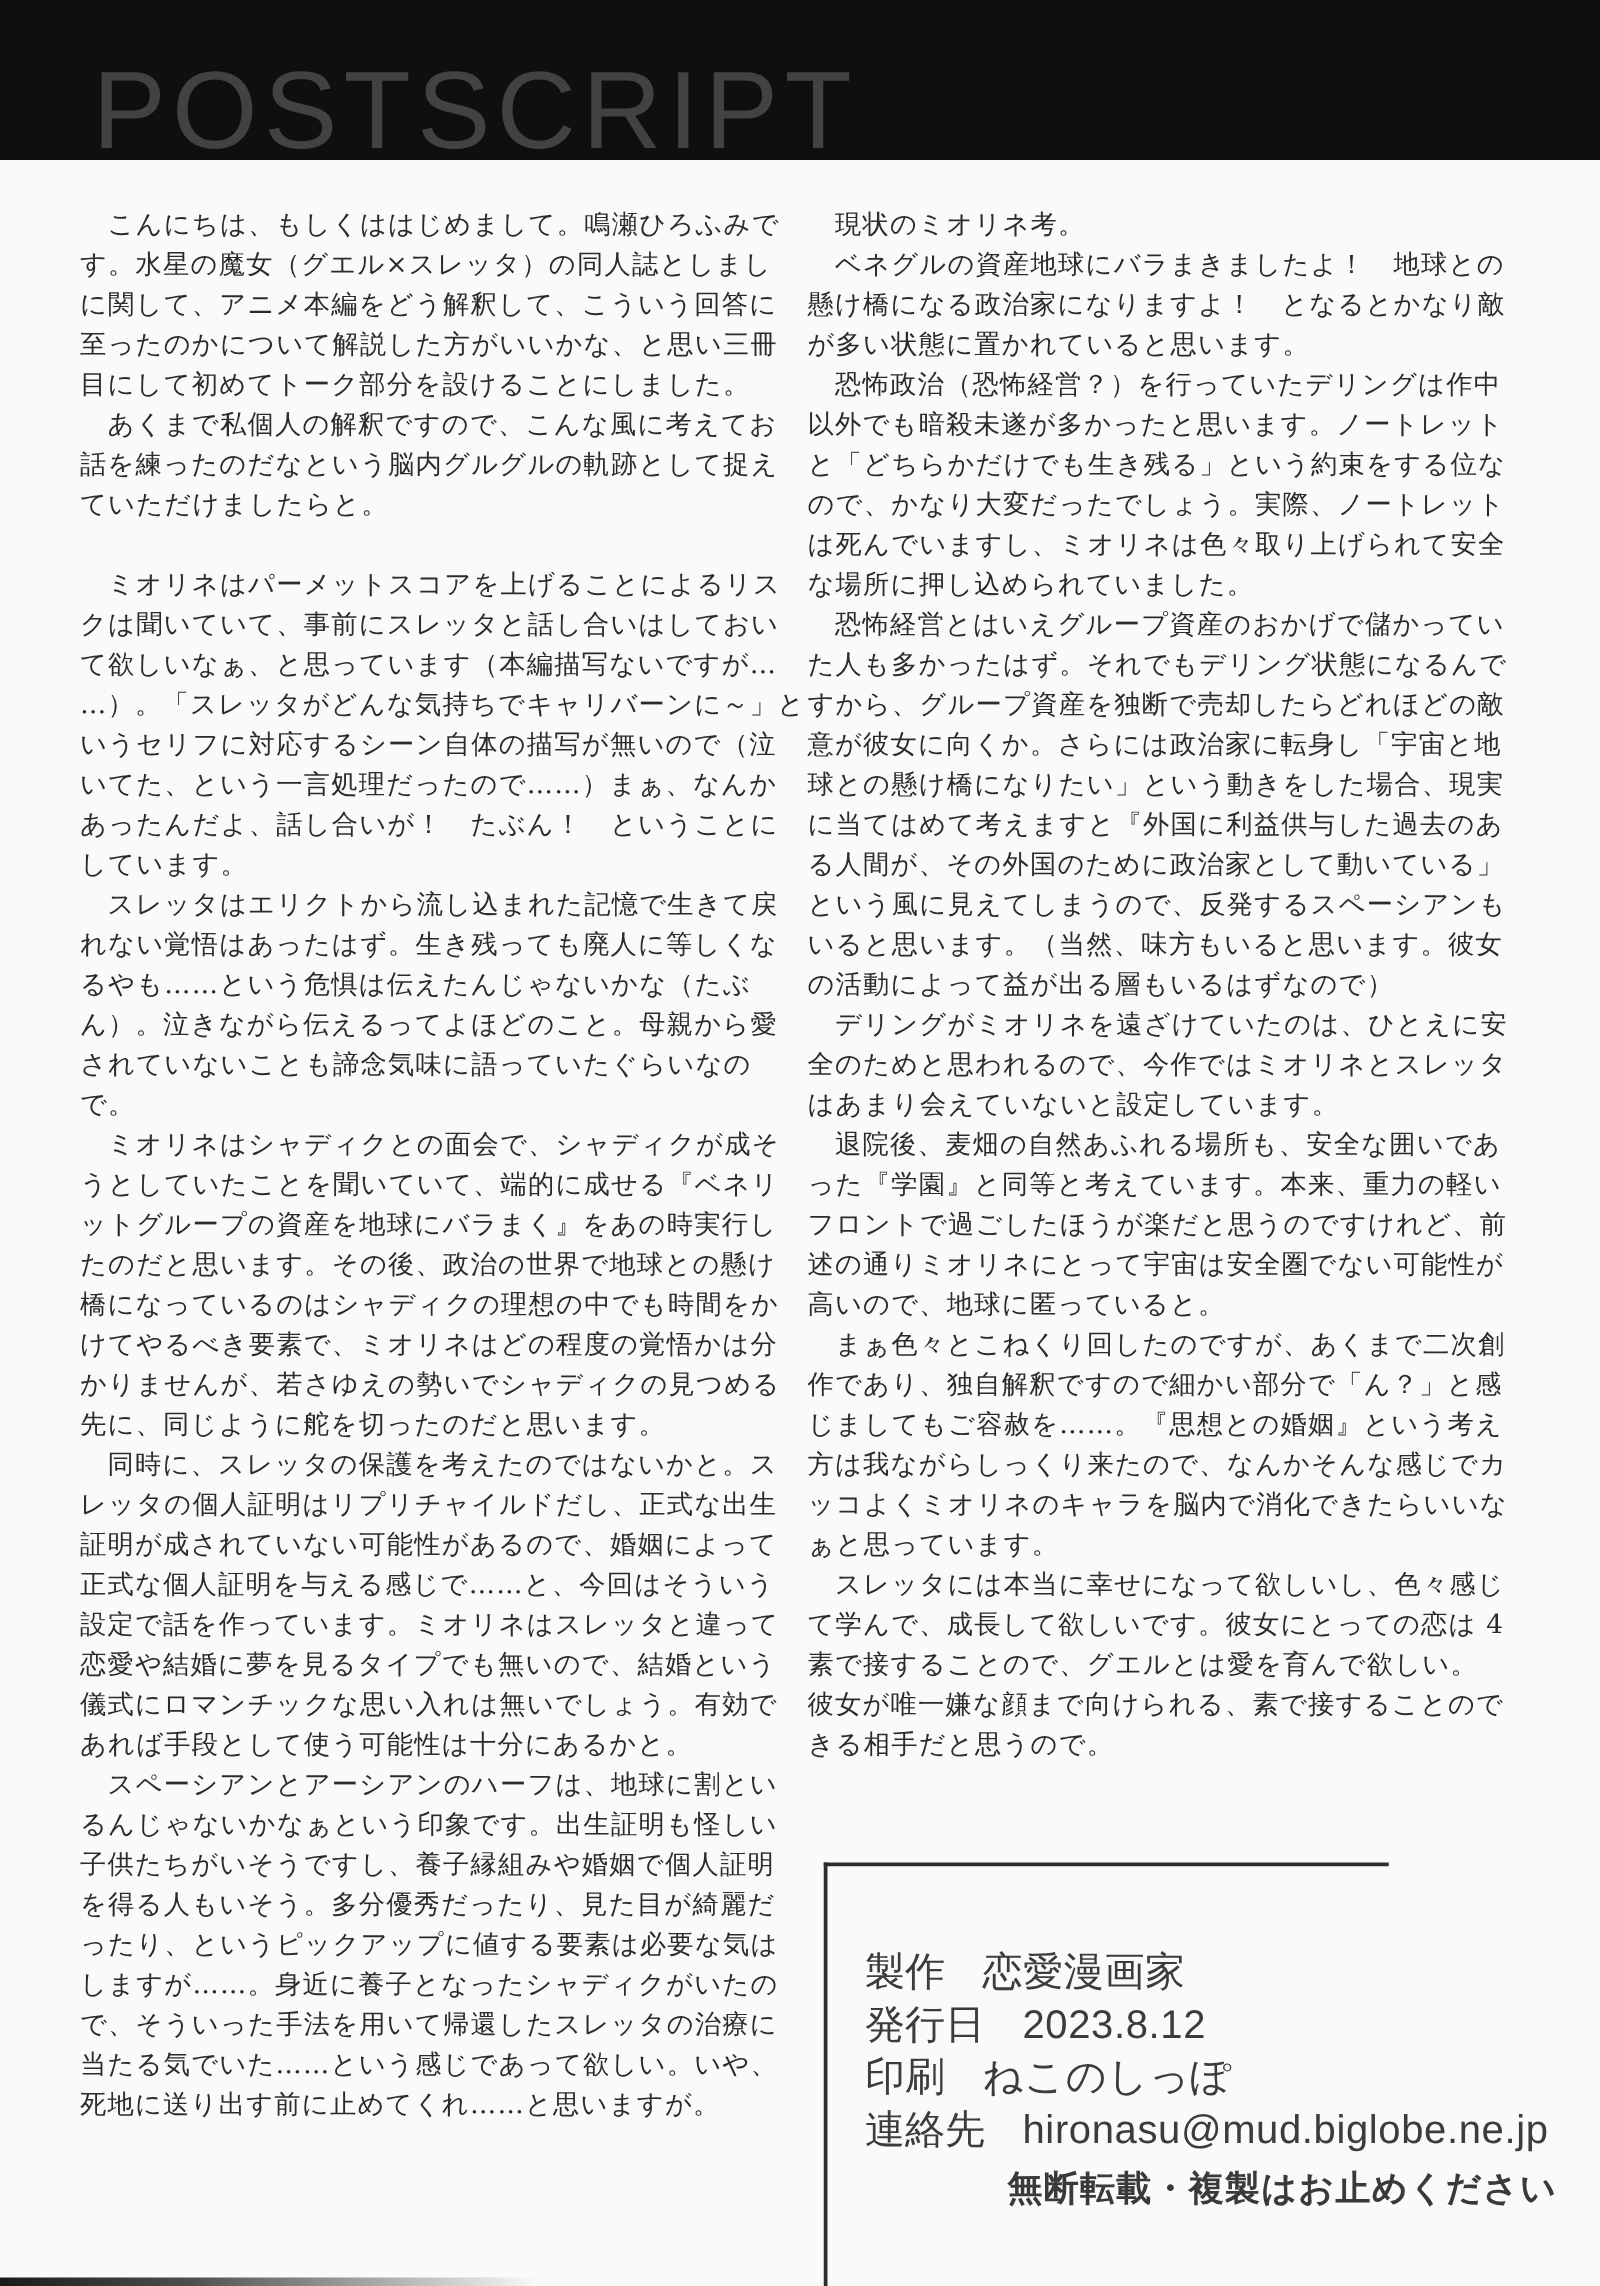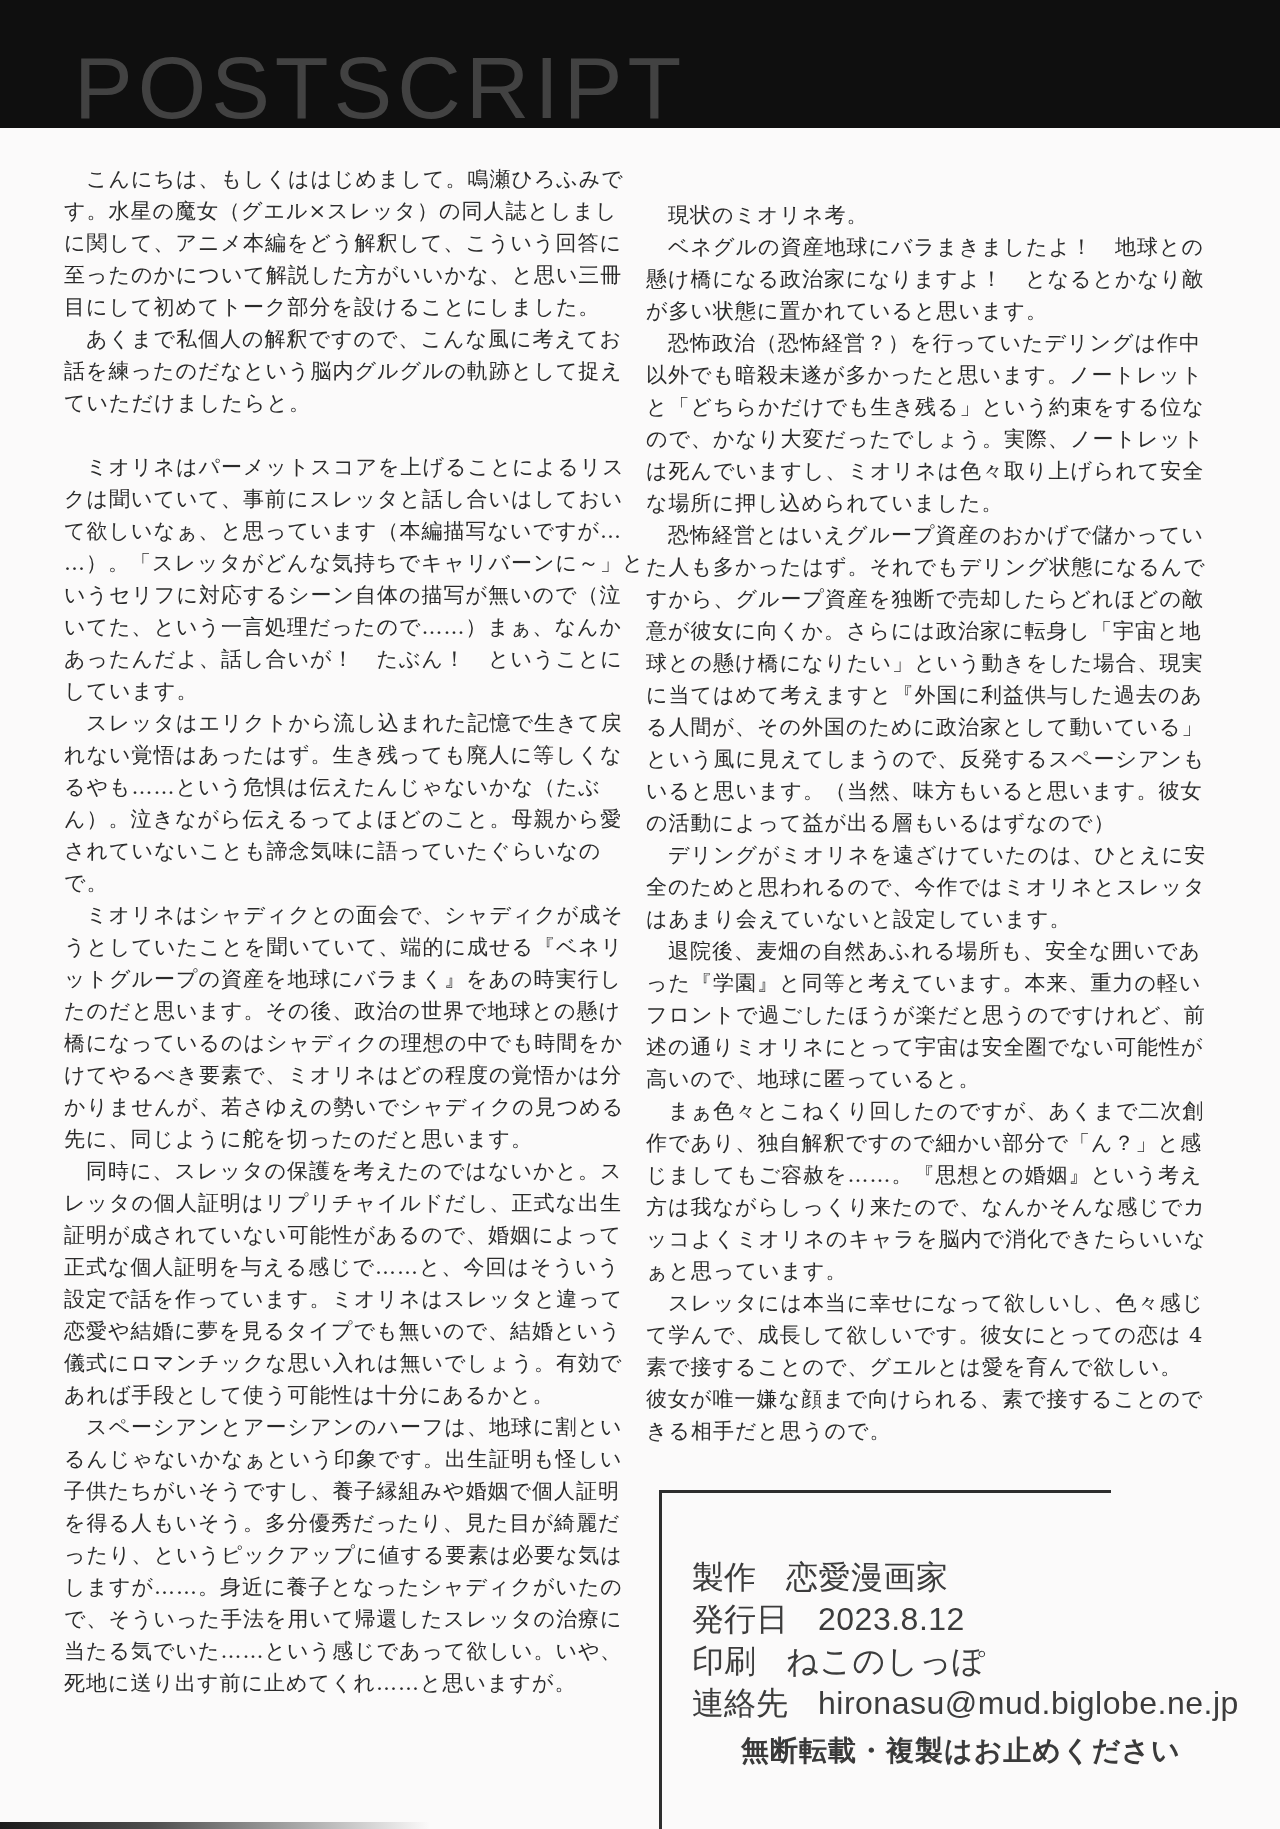--- a/index.html
+++ b/index.html
@@ -18,21 +18,21 @@
     font-family:"Liberation Sans","DejaVu Sans",sans-serif;
     font-weight:100; font-size:88px; line-height:1;
     letter-spacing:5px; color:#424242;
     user-select:none;
   }
   
   .col {
     position:absolute; top:163px; width:580px; color:#2b2b2b;
   }
   .col-left  { left:48px;margin-left:16px; }
-  .col-right { left:646px;margin-top:36px; }
+  .col-right { left:646px; }
   .col .line {
     height:32px; line-height:32px; font-size:21px;
     letter-spacing:1px; white-space:nowrap;
   }
   
   .box-top {
     position:absolute; left:659px; top:1490px; width:452px; height:3px;
     background:#2e2e2e;
   }
   .box-left {
@@ -41,21 +41,21 @@
   }
   .colophon {
     position:absolute; left:692px; top:1556px;
     font-family:"Liberation Sans","DejaVu Sans",sans-serif;
     color:#3c3c3c;
   }
   .colophon .row { height:42px; line-height:42px; font-size:32px; }
   .colophon .label { display:inline-block; margin-right:30px; }
   .colophon .value { letter-spacing:0.5px; }
   .notice {
-    margin-top:8px; margin-left:49px;
+    margin-top:8px; margin-left:114px;
     font-weight:bold; font-size:28px; color:#3a3a3a; letter-spacing:1px;
     font-family:"Liberation Sans","DejaVu Sans",sans-serif;
   }
   
   .scan-strip {
     position:absolute; left:0; bottom:0; width:430px; height:7px;
     background:linear-gradient(90deg,#1b1b1b 0%,#4e4e4e 35%,#a9a9a9 70%,rgba(255,255,255,0) 100%);
   }
 </style>
 </head>

